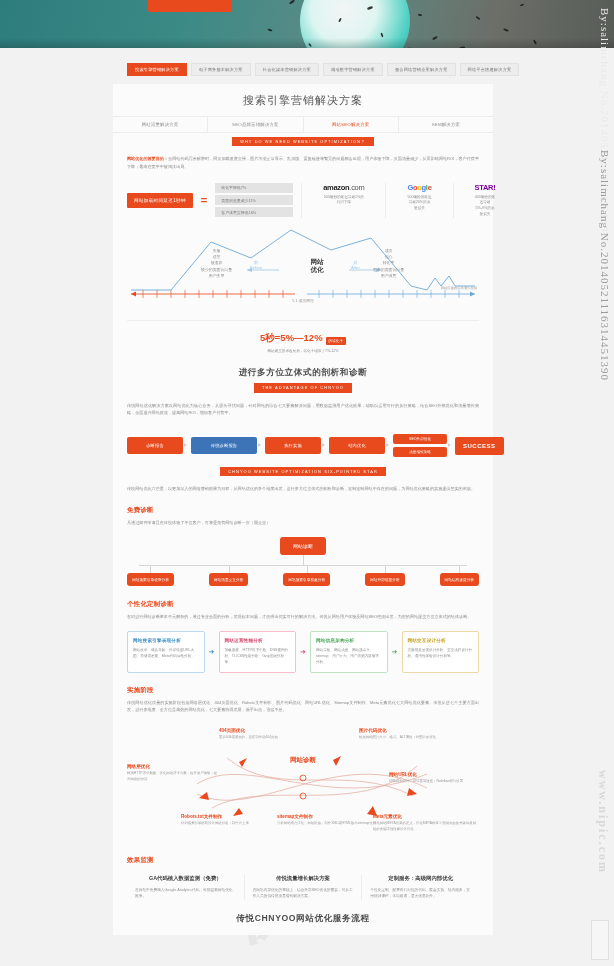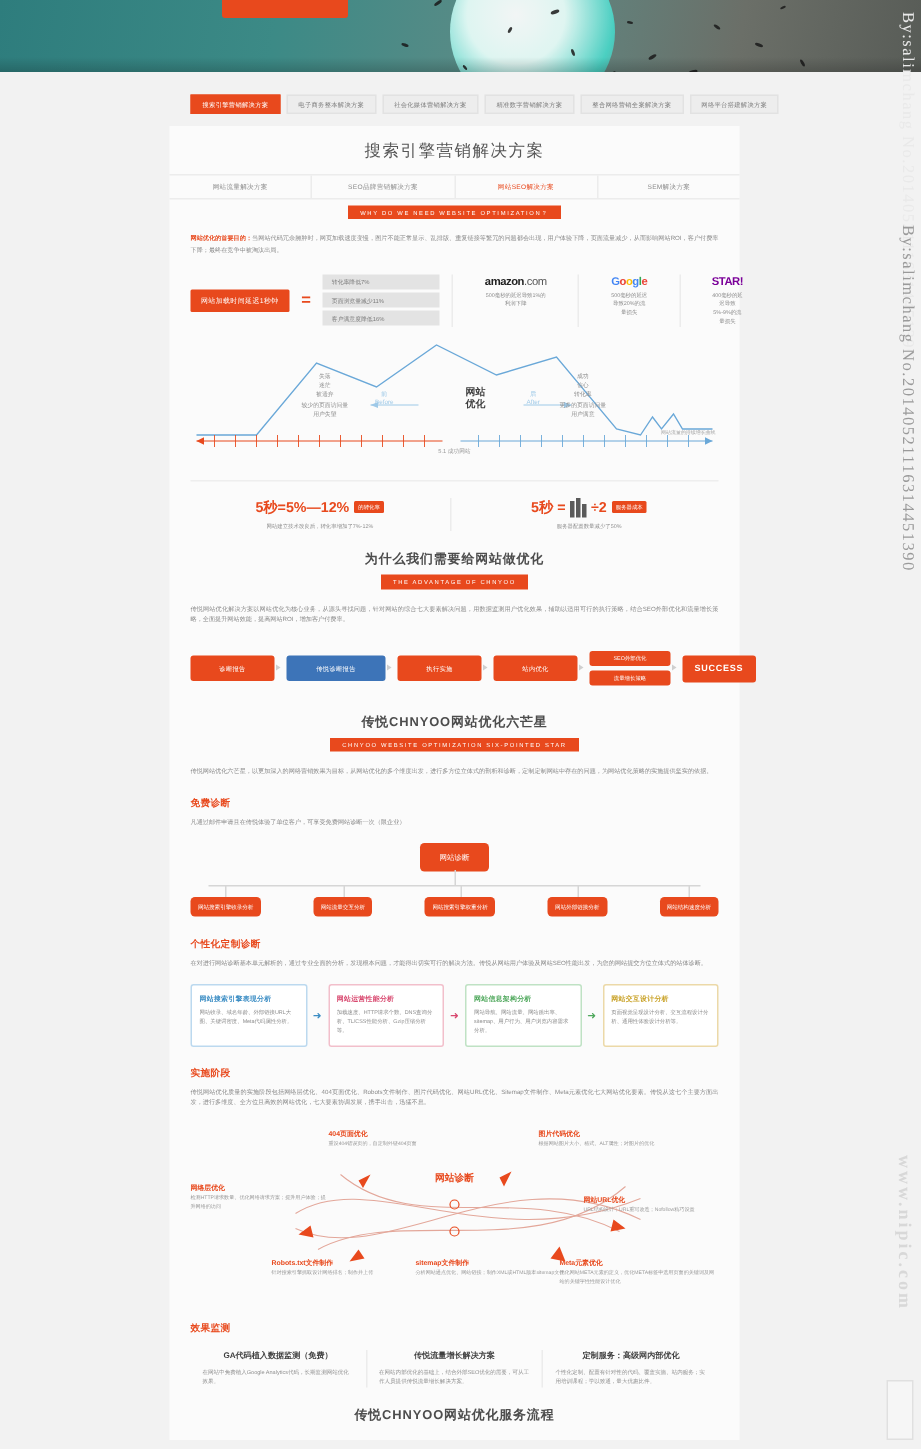--- a/index.html
+++ b/index.html
@@ -94,21 +94,21 @@
   .chart .ba{position:absolute;font-size:4.2px;color:#9ec9e8;text-align:center;line-height:1.3;}
   .chart .ba.b{left:123px;top:32px;}
   .chart .ba.a{left:224px;top:32px;}
   .chart .cap{position:absolute;left:0;top:70px;width:352px;text-align:center;font-size:3.8px;color:#9a9a9a;}
   .chart .note{position:absolute;right:2px;top:58px;font-size:3.3px;color:#a5a5a5;}
 
   
   .forms{display:flex;gap:6px;margin-top:10px;border-top:1px solid #eee;padding-top:11px;}
   .forms .f{flex:1;text-align:center;border-right:1px solid #ececec;padding:0 4px;}
   .forms .f:last-child{border-right:none;}
-  .forms .fm{font-size:9.5px;color:#e8491d;font-weight:bold;display:flex;align-items:center;
+  .forms .fm{font-size:9.5px;color:#e8491d;font-weight:bold;display:flex;align-items:flex-end;
     justify-content:center;gap:3px;white-space:nowrap;}
   .forms .fm small{background:#e8491d;color:#fff;font-size:3.6px;padding:1.8px 3px;font-weight:normal;border-radius:1px;}
   .forms .fm .glyph{display:inline-flex;gap:1px;align-items:flex-end;}
   .forms .fm .glyph i{display:block;width:3px;background:#5a5a5a;font-style:normal;}
   .forms .fd{font-size:3.6px;color:#8f8f8f;margin-top:4px;line-height:1.6;}
 
   
   .flow{display:flex;align-items:center;gap:4px;margin-top:12px;position:relative;height:34px;}
   .flow .n{color:#fff;font-size:4.2px;padding:6px 0;text-align:center;border-radius:2px;letter-spacing:.2px;}
   .flow .n.o{background:#e8491d;flex:0 0 56px;}
@@ -336,38 +336,25 @@
     </div>
 
     <div class="forms">
       <div class="f">
         <div class="fm">
           <span>5秒=5%—12%</span>
           <small>的转化率</small>
         </div>
         <div class="fd">网站建立技术改良后，转化率增加了7%-12%</div>
       </div>
-      <div class="f">
-        <div class="fm">
-          <span>5秒 =</span>
-          <span class="glyph">
-              <i style="height:11px"></i>
-              <i style="height:13px"></i>
-              <i style="height:9px"></i>
-            </span>
-          <span>÷2</span>
-          <small>服务器成本</small>
-        </div>
-        <div class="fd">服务器配置数量减少了50%</div>
-      </div>
-    </div>
-  </div>
-
-  <div class="block">
-    <div class="h2">为什么我们需要给网站做优化</div>
+    </div>
+  </div>
+
+  <div class="block">
+    <div class="h2">进行多方位立体式的剖析和诊断</div>
     <div class="en">THE  ADVANTAGE  OF  CHNYOO</div>
     <p class="lead">传悦网站优化解决方案以网站优化为核心业务，从源头寻找问题，针对网站的综合七大要素解决问题，用数据监测用户优化效果，辅助以适用可行的执行策略，结合SEO外部优化和流量增长策略，全面提升网站效能，提高网站ROI，增加客户付费率。</p>
     <div class="flow">
       <div class="n o">诊断报告</div>
       <div class="arrow"></div>
       <div class="n bl">传悦诊断报告</div>
       <div class="arrow"></div>
       <div class="n o">执行实施</div>
       <div class="arrow"></div>
       <div class="n o">站内优化</div>
@@ -375,21 +362,20 @@
       <div class="stack">
         <div class="s">SEO外部优化</div>
         <div class="s">流量增长策略</div>
       </div>
       <div class="arrow"></div>
       <div class="succ">SUCCESS</div>
     </div>
   </div>
 
   <div class="block">
-    <div class="h2">传悦CHNYOO网站优化六芒星</div>
     <div class="en">CHNYOO  WEBSITE  OPTIMIZATION  SIX-POINTED  STAR</div>
     <p class="lead">传悦网站优化六芒星，以更加深入的网络营销效果为目标，从网站优化的多个维度出发，进行多方位立体式的剖析和诊断，定制定制网站中存在的问题，为网站优化策略的实施提供坚实的依据。</p>
   </div>
 
   <div class="block">
     <div class="sechead">免费诊断</div>
     <p class="lead" style="margin-top:4px">凡通过邮件申请且在传悦体验了单位客户，可享受免费网站诊断一次（限企业）</p>
     <div class="tree">
       <div class="root">网站诊断</div>
       <div class="vstem"></div>

